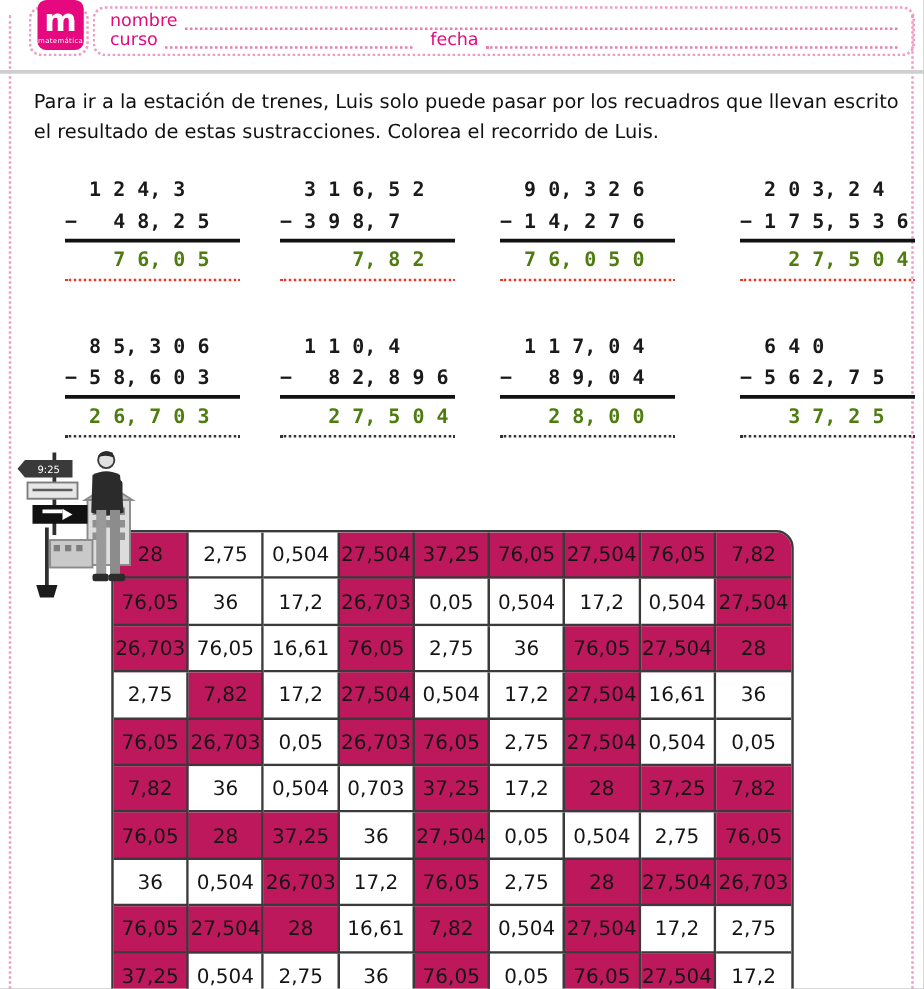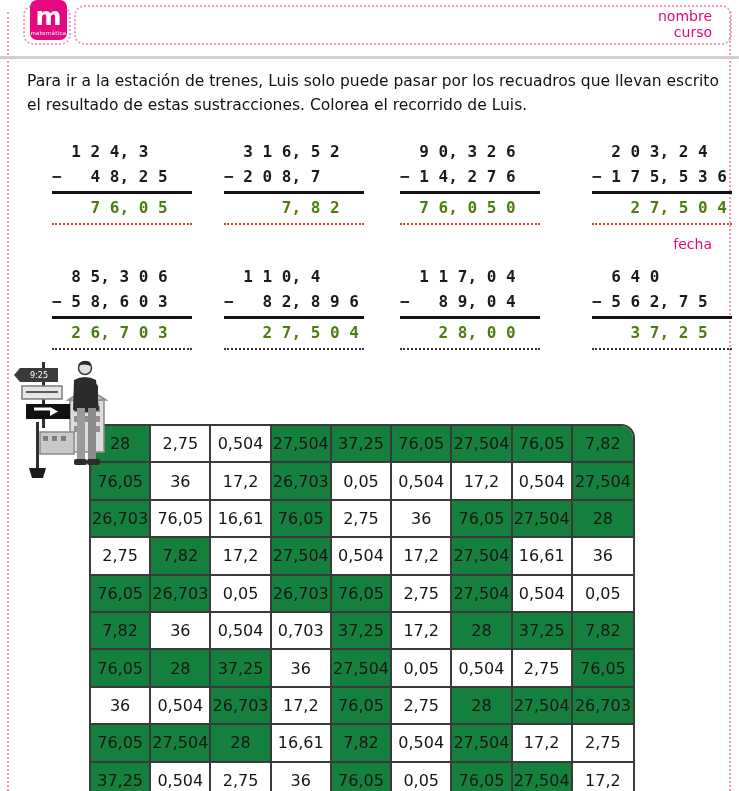--- a/index.html
+++ b/index.html
@@ -17,21 +17,21 @@
   .logo-box { position:absolute; left:23px; top:5px; width:48px; height:40px;
     border:2px dotted #f09ac4; border-radius:10px; }
   .logo { position:absolute; left:30px; top:0px; width:37px; height:40px;
     background:#e5087e; border-radius:7px; display:flex; flex-direction:column;
     align-items:center; justify-content:flex-end; z-index:2; }
   .logo-m { color:#fff; font-weight:bold; font-size:25px; line-height:22px; margin-bottom:1px; }
   .logo-sub { color:#fff; font-size:5.5px; line-height:8px; margin-bottom:3px; letter-spacing:.3px; }
   .fields-box { position:absolute; left:74px; top:5px; width:658px; height:40px;
     border:2px dotted #f09ac4; border-radius:10px; padding:2px 12px 4px 12px;
     display:flex; flex-direction:column; justify-content:space-between; }
-  .field-row { display:flex; align-items:flex-end; height:16px;flex-direction:column; }
+  .field-row { display:flex; align-items:flex-end; height:16px; }
   .field-label { color:#e5087e; font-size:14px; line-height:14px; margin-right:6px; }
   .leader { border-bottom:2px dotted #e87fb3; height:12px; flex:1; }
   .leader.fixed { flex:0 0 198px; margin-right:14px; }
   .divider { position:absolute; left:0; top:56px; width:739px; height:3px; background:#cfcfcf; }
 
   
   .instructions { position:absolute; left:27px; top:69px; width:702px;
     font-size:15.5px; line-height:24px; color:#111; }
 
   
@@ -48,21 +48,21 @@
 
   
   .grid-wrap { position:absolute; left:89px; top:424px; width:546px;
     border:2px solid #3a3a3a; border-radius:6px 14px 0 0; overflow:hidden;
     display:grid; grid-template-columns:repeat(9,1fr); grid-auto-rows:37.4px;
     background:#fff; }
   .cell { border-right:2px solid #3a3a3a; border-bottom:2px solid #3a3a3a;
     display:flex; align-items:center; justify-content:center;
     font-size:16px; color:#151515; background:#ffffff; }
   .cell:nth-child(9n) { border-right:none; }
-  .cell.on { background:#15803d; }
+  .cell.on { background:#be185d; }
 
   
   .illus { position:absolute; left:12px; top:356px; z-index:3; }
 </style>
 </head>
 <body>
 
 <div class="page">
 
   <div class="edge left"></div>
@@ -94,21 +94,21 @@
 
   <div class="problem r1 c1">
     <div class="p-line">  1 2 4, 3</div>
     <div class="p-line">−   4 8, 2 5</div>
     <div class="p-rule"></div>
     <div class="p-result">    7 6, 0 5</div>
     <div class="p-dots" data-dots="red"></div>
   </div>
   <div class="problem r1 c2">
     <div class="p-line">  3 1 6, 5 2</div>
-    <div class="p-line">− 2 0 8, 7</div>
+    <div class="p-line">− 3 9 8, 7</div>
     <div class="p-rule"></div>
     <div class="p-result">      7, 8 2</div>
     <div class="p-dots" data-dots="red"></div>
   </div>
   <div class="problem r1 c3">
     <div class="p-line">  9 0, 3 2 6</div>
     <div class="p-line">− 1 4, 2 7 6</div>
     <div class="p-rule"></div>
     <div class="p-result">  7 6, 0 5 0</div>
     <div class="p-dots" data-dots="red"></div>

